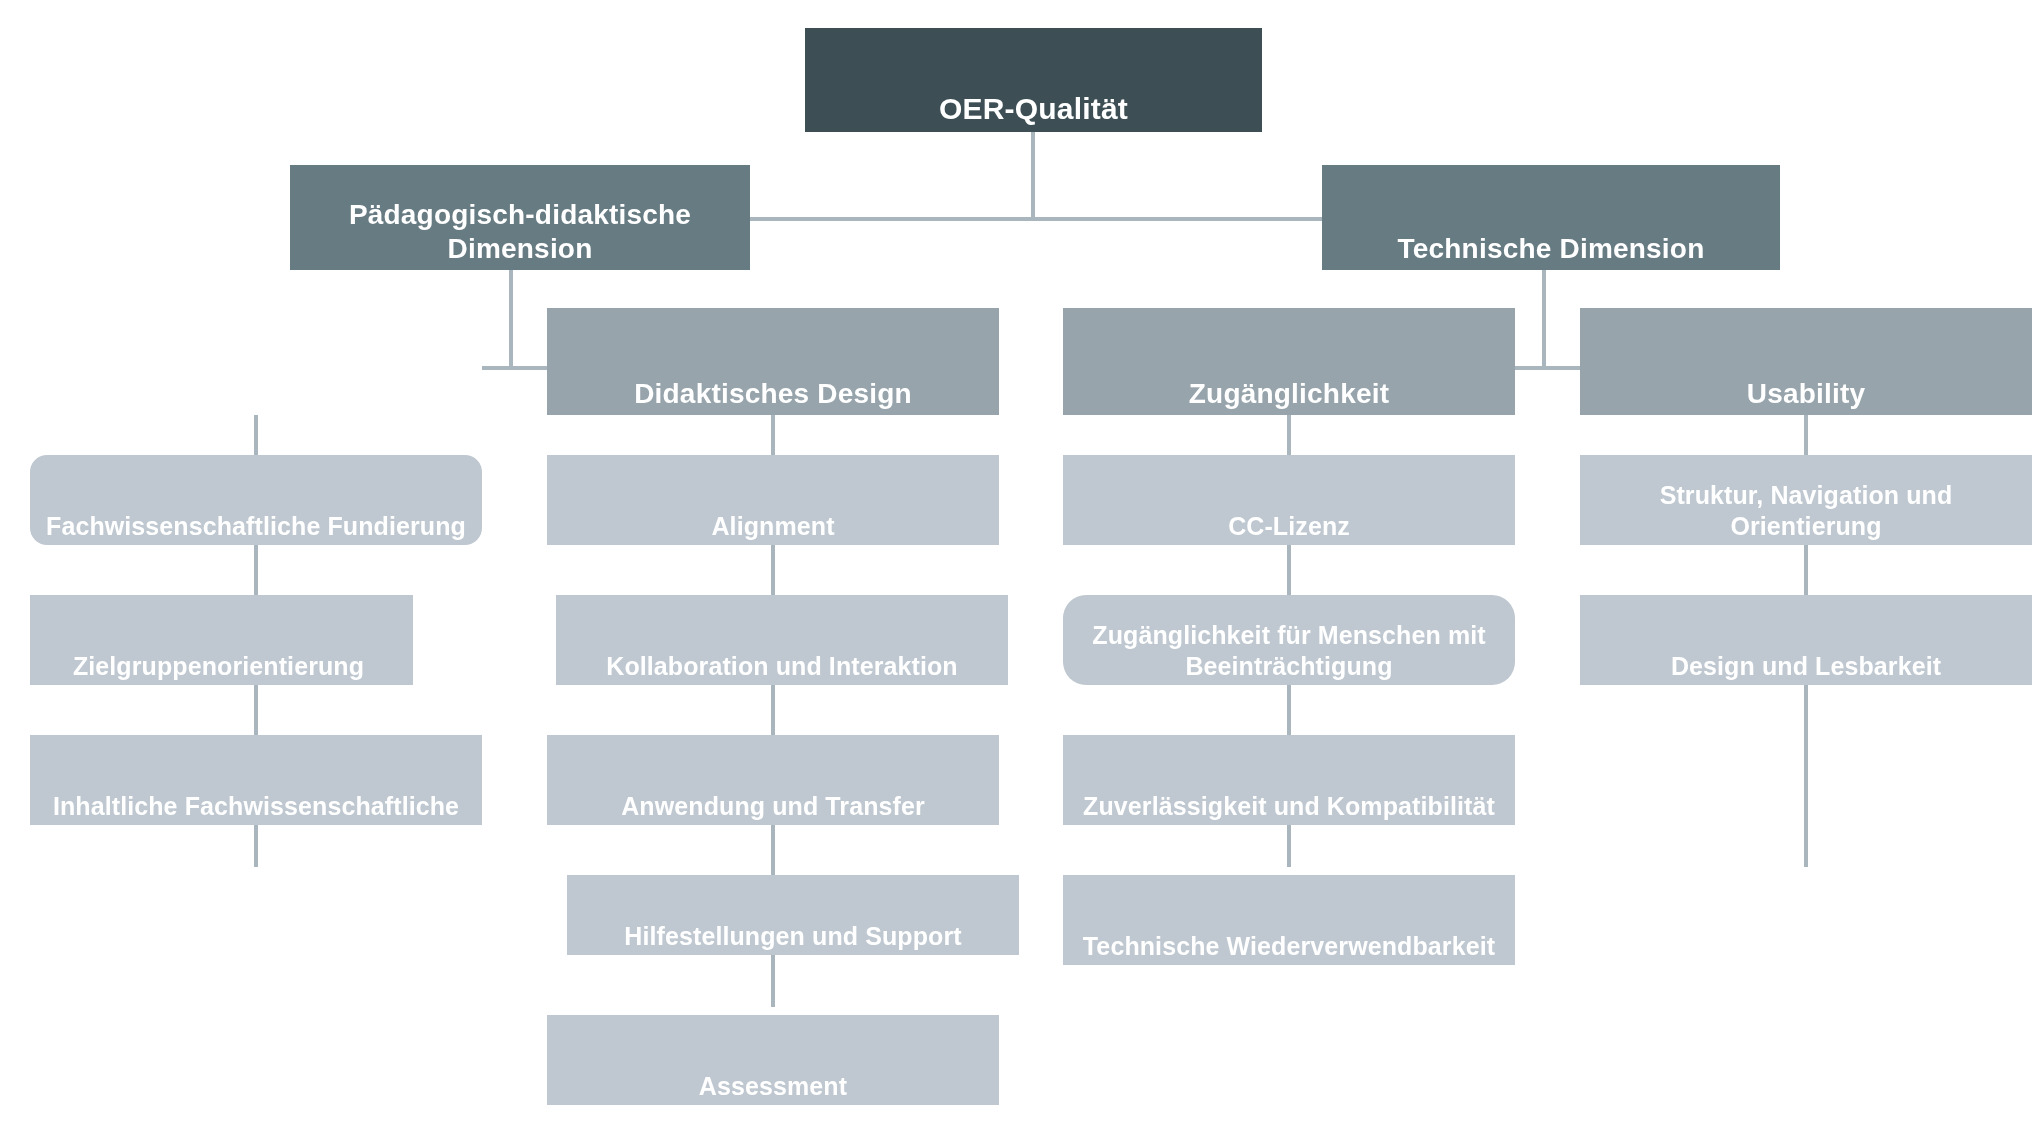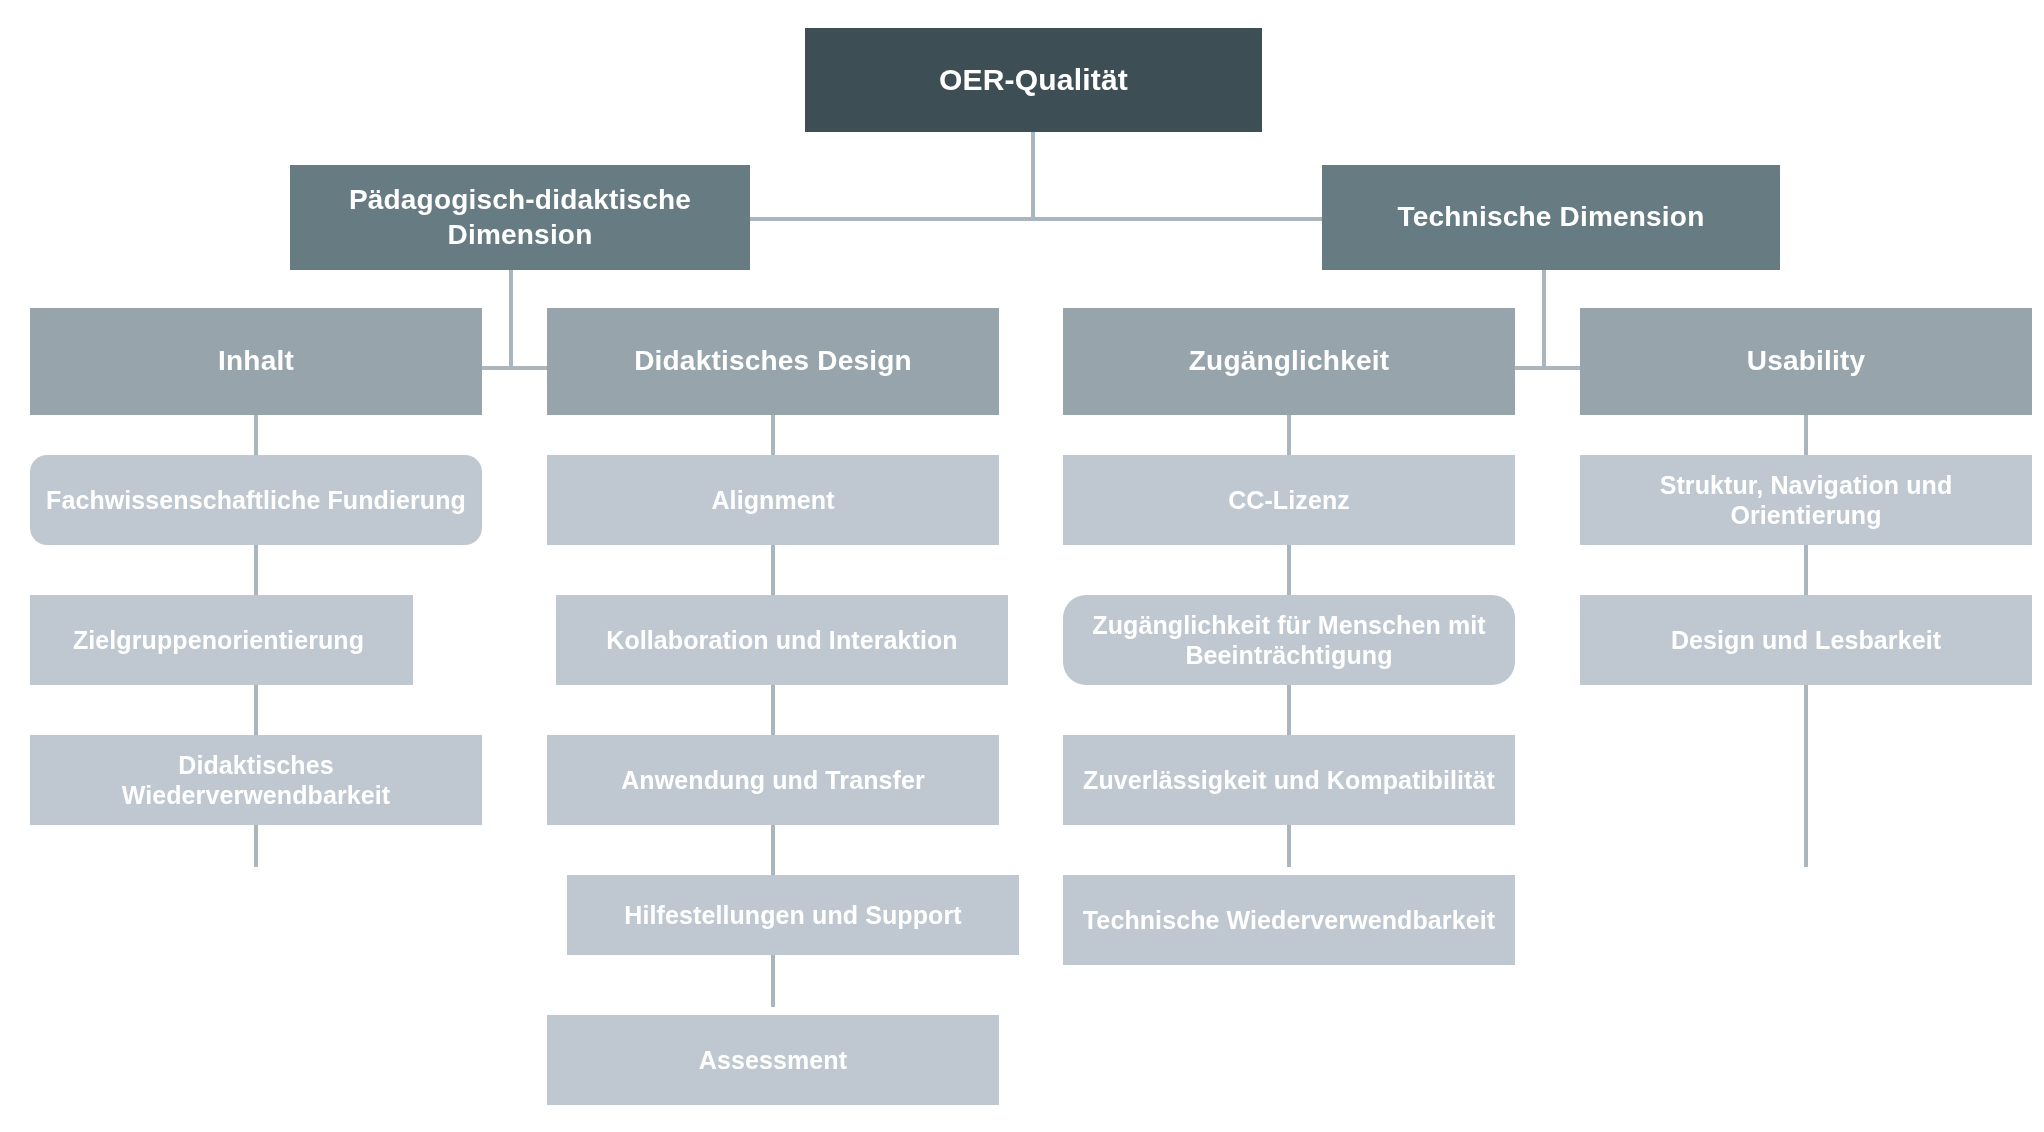--- a/index.html
+++ b/index.html
@@ -10,21 +10,21 @@
     overflow:hidden;
   }
   #stage{position:relative;width:2044px;height:1132px;background:#ffffff;}
 
   
   .conn{position:absolute;background:#a9b6bd;z-index:1;}
 
   
   .node{
     position:absolute;
-    display:flex;align-items:center;justify-content:center;
+    display:flex;align-items:flex-end;justify-content:center;
     text-align:center;
     color:#ffffff;
     font-weight:bold;
     line-height:1.22;
     box-sizing:border-box;
     padding:4px 14px;
     z-index:2;
   }
   .node span{display:block;width:100%;}
 
@@ -61,44 +61,41 @@
   </div>
 
   <div class="node lvl-dim" style="left:290px;top:165px;width:460px;height:105px;">
     <span>Pädagogisch-didaktische Dimension</span>
   </div>
 
   <div class="node lvl-dim" style="left:1322px;top:165px;width:458px;height:105px;">
     <span>Technische Dimension</span>
   </div>
 
-  <div class="node lvl-cat" style="left:30px;top:308px;width:452px;height:107px;">
-    <span>Inhalt</span>
-  </div>
 
   <div class="node lvl-cat" style="left:547px;top:308px;width:452px;height:107px;">
     <span>Didaktisches Design</span>
   </div>
 
   <div class="node lvl-cat" style="left:1063px;top:308px;width:452px;height:107px;">
     <span>Zugänglichkeit</span>
   </div>
 
   <div class="node lvl-cat" style="left:1580px;top:308px;width:452px;height:107px;">
     <span>Usability</span>
   </div>
 
   <div class="node lvl-leaf" style="left:30px;top:455px;width:452px;height:90px;border-radius:17px;">
     <span>Fachwissenschaftliche Fundierung</span>
   </div>
   <div class="node lvl-leaf" style="left:30px;top:595px;width:383px;height:90px;padding-left:8px;">
     <span>Zielgruppenorientierung</span>
   </div>
   <div class="node lvl-leaf" style="left:30px;top:735px;width:452px;height:90px;">
-    <span>Didaktisches Wiederverwendbarkeit</span>
+    <span>Inhaltliche Fachwissenschaftliche</span>
   </div>
 
   <div class="node lvl-leaf" style="left:547px;top:455px;width:452px;height:90px;">
     <span>Alignment</span>
   </div>
   <div class="node lvl-leaf" style="left:556px;top:595px;width:452px;height:90px;">
     <span>Kollaboration und Interaktion</span>
   </div>
   <div class="node lvl-leaf" style="left:547px;top:735px;width:452px;height:90px;">
     <span>Anwendung und Transfer</span>

